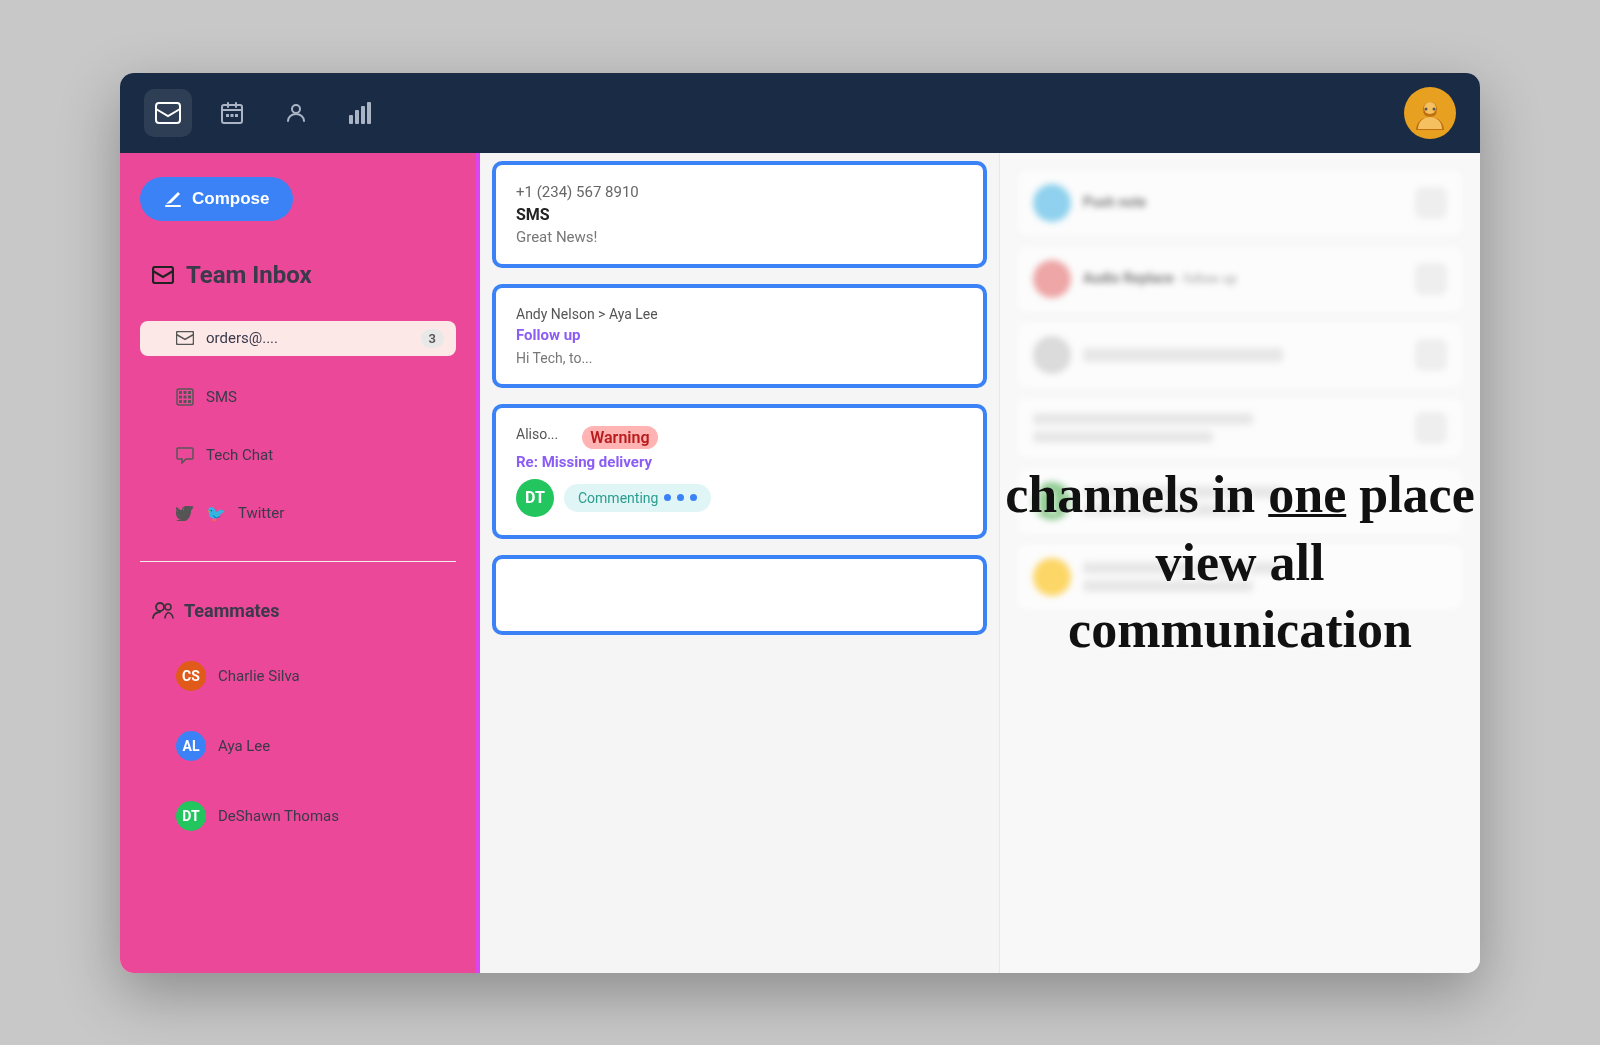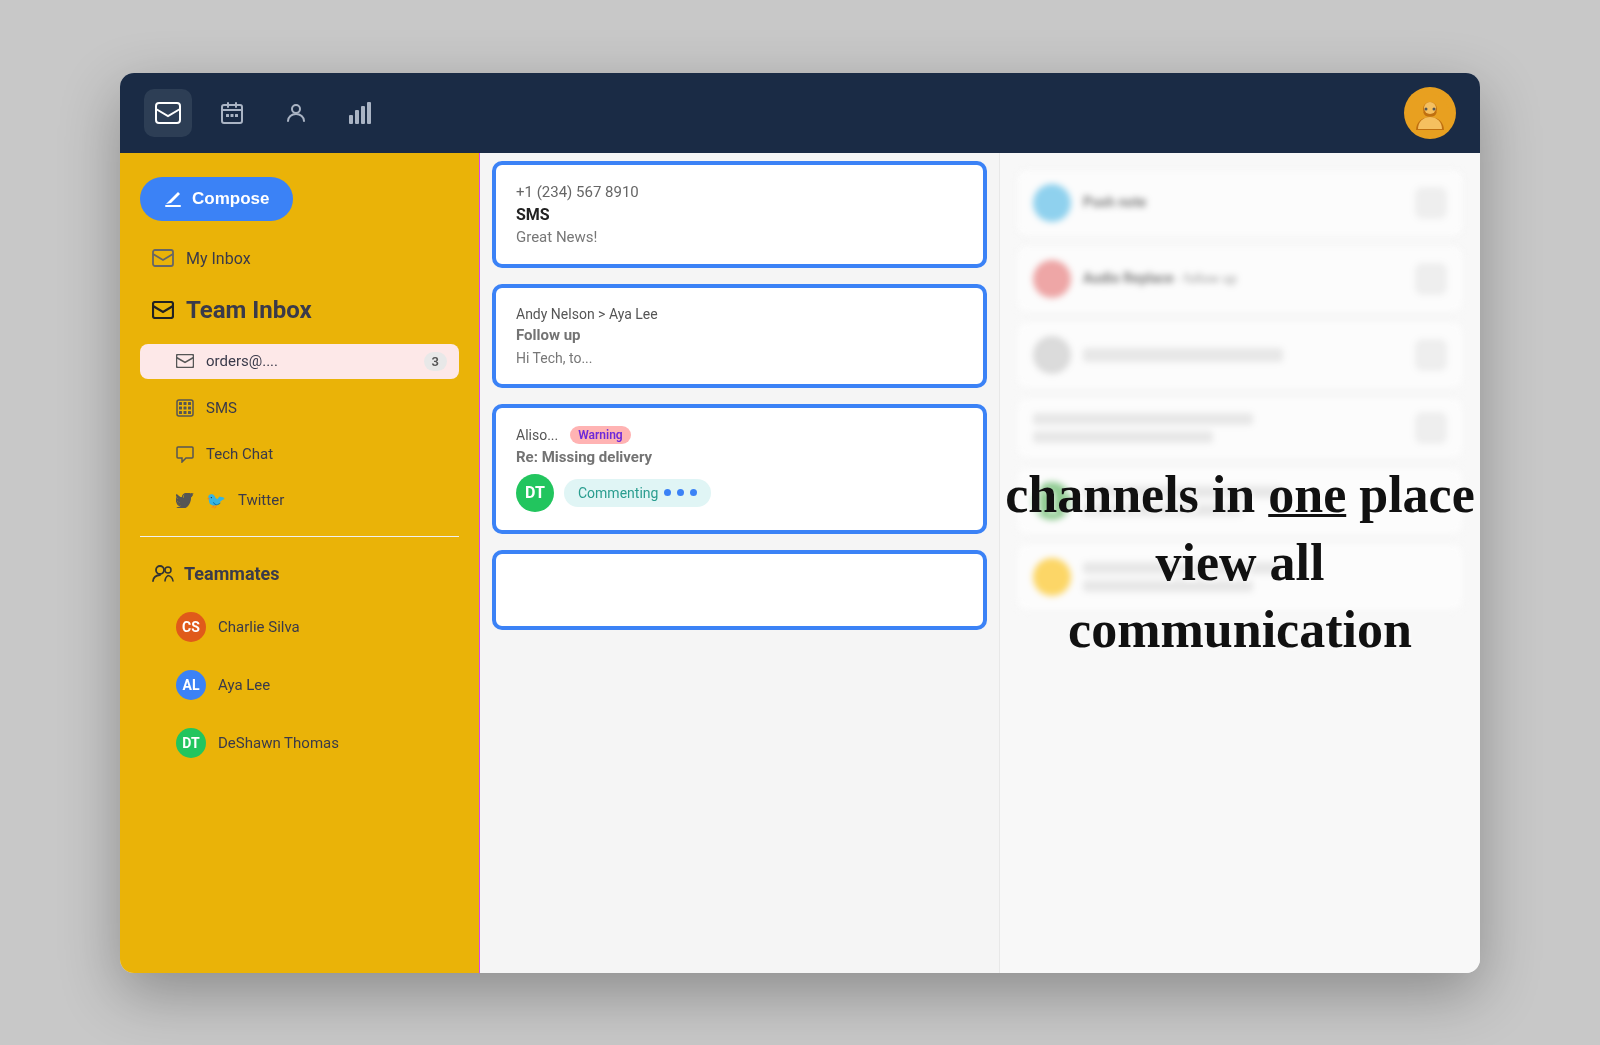--- a/index.html
+++ b/index.html
@@ -86,26 +86,26 @@
     }
     
     .main-content {
       display: flex;
       flex: 1;
       overflow: hidden;
     }
     
     .sidebar {
       width: 360px;
-      background: #eab308;
+      background: #ec4899;
       padding: 24px 20px;
       display: flex;
       flex-direction: column;
-      gap: 12px;
-      border-right: 1px solid #d946ef;
+      gap: 24px;
+      border-right: 4px solid #d946ef;
       flex-shrink: 0;
       overflow-y: auto;
     }
     .compose-btn {
       background: #3b82f6;
       color: white;
       border: none;
       border-radius: 30px;
       padding: 12px 24px;
       font-size: 17px;
@@ -222,21 +222,21 @@
       color: #777;
     }
     .conv-participants {
       font-size: 14px;
       color: #555;
       margin-bottom: 4px;
     }
     .conv-subject {
       font-weight: 700;
       font-size: 15px;
-      color: #737373;
+      color: #8b5cf6;
       margin-bottom: 6px;
     }
     .conv-body {
       font-size: 14px;
       color: #777;
     }
     .commenting-badge {
       display: inline-flex;
       align-items: center;
       gap: 6px;
@@ -276,24 +276,24 @@
       border: 1px solid #eee;
     }
     .rp-text {
       font-size: 13px;
       color: #666;
       line-height: 1.4;
     }
     .rp-text strong { color: #333; font-size: 14px; }
     .warning-tag {
       background: #ffb3b3;
-      color: #6d28d9;
+      color: #b91c1c;
       border-radius: 12px;
       padding: 2px 8px;
-      font-size: 12px;
+      font-size: 16px;
       font-weight: 600;
       margin-left: 6px;
     }
     
     .overlay-container {
       position: absolute;
       top: 0; left: 0; right: 0; bottom: 0;
       display: flex;
       flex-direction: column;
       align-items: center;
@@ -371,27 +371,20 @@
 
     <div class="sidebar">
       <button class="compose-btn">
         <svg width="18" height="18" viewBox="0 0 18 18" fill="none">
           <path d="M2 14L5 11L14 2L16 4L7 13L2 14Z" fill="white"></path>
           <path d="M2 16H16" stroke="white" stroke-width="2" stroke-linecap="round"></path>
         </svg>
         <span>Compose</span>
       </button>
 
-      <div class="sidebar-section-item">
-        <svg width="22" height="18" viewBox="0 0 22 18" fill="none">
-          <rect x="1" y="1" width="20" height="16" rx="2" stroke="#666" stroke-width="1.8"></rect>
-          <path d="M1 5L11 11L21 5" stroke="#666" stroke-width="1.8"></path>
-        </svg>
-        <span>My Inbox</span>
-      </div>
 
       <div class="sidebar-section-item bold">
         <svg width="22" height="18" viewBox="0 0 22 18" fill="none">
           <rect x="1" y="1" width="20" height="16" rx="2" stroke="#222" stroke-width="2.2"></rect>
           <path d="M1 5L11 11L21 5" stroke="#222" stroke-width="2.2"></path>
         </svg>
         <span>Team Inbox</span>
       </div>
 
       <div class="sidebar-sub-item active">
@@ -471,21 +464,21 @@
         <div class="conv-preview">Great News!</div>
       </div>
 
       <div class="conversation-card">
         <div class="conv-participants">Andy Nelson &gt; Aya Lee</div>
         <div class="conv-subject">Follow up</div>
         <div class="conv-body">Hi Tech, to...</div>
       </div>
 
       <div class="conversation-card">
-        <div style="display:flex; align-items:center; gap:6px; margin-bottom:4px;">
+        <div style="display:flex; gap:18px; margin-bottom:4px;">
           <span class="conv-participants" style="margin-bottom:0;">Aliso...</span>
           <span class="warning-tag">Warning</span>
         </div>
         <div class="conv-subject">Re: Missing delivery</div>
         <div style="display:flex; align-items:center; gap:10px; margin-top:8px;">
           <div class="avatar-circle" style="background:#22c55e; width:38px; height:38px; font-size:16px;">DT</div>
           <div class="commenting-badge">
             <span>Commenting</span>
             <span class="dot" style="background:#3b82f6;"></span>
             <span class="dot" style="background:#3b82f6;"></span>

